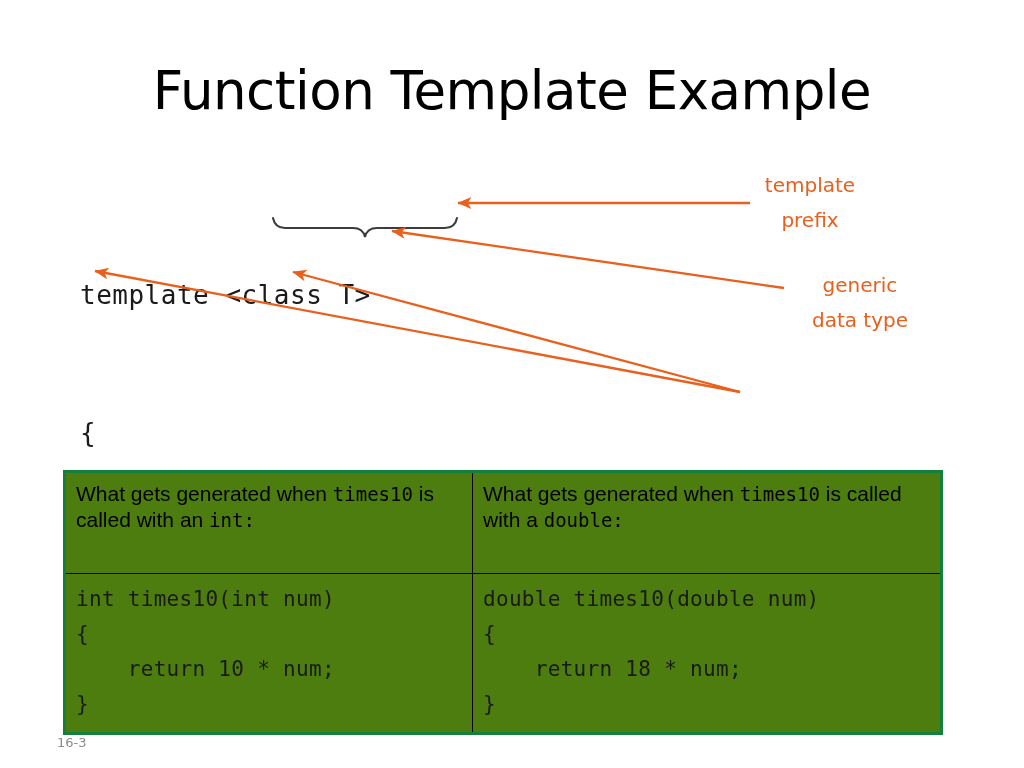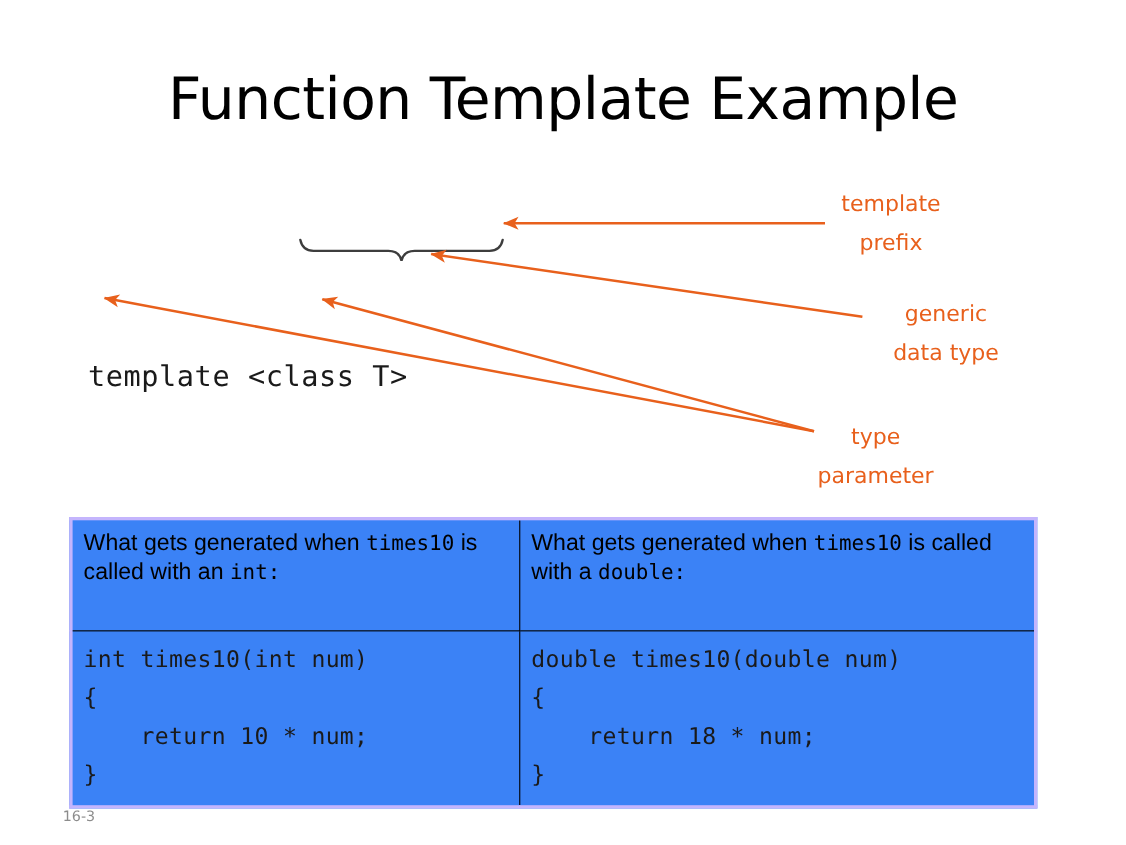--- a/index.html
+++ b/index.html
@@ -45,21 +45,20 @@
     top: 180px;
     font-family: "DejaVu Sans Mono", monospace;
     font-size: 26px;
     line-height: 46px;
     color: #1a1a1a;
     white-space: pre;
     letter-spacing: 0.5px;
   }
   #code-block .code-line {
     height: 46px;
-    margin-top: 48px;
   }
 
   
   .annot {
     position: absolute;
     font-family: "DejaVu Sans", sans-serif;
     font-size: 20px;
     font-weight: 400;
     color: #E8601C;
     line-height: 35px;
@@ -81,22 +80,22 @@
   }
 
   
   #compare-table {
     position: absolute;
     left: 63px;
     top: 470px;
     width: 877px;
     border-collapse: collapse;
     table-layout: fixed;
-    border: 3px solid #c4b5fd;
-    background: #3b82f6;
+    border: 3px solid #15803d;
+    background: #4d7c0f;
   }
   #compare-table col.c1 { width: 408px; }
   #compare-table col.c2 { width: 469px; }
 
   #compare-table td {
     border: 1px solid #000000;
     vertical-align: top;
     padding: 8px 10px 10px 10px;
   }
   #compare-table tr.header-row td {
@@ -163,22 +162,20 @@
     <line x1="784" y1="288" x2="392" y2="231" stroke="#E8601C" stroke-width="2.3" marker-end="url(#ah)"></line>
 
     <line x1="740" y1="392" x2="95" y2="271" stroke="#E8601C" stroke-width="2.3" marker-end="url(#ah)"></line>
     <line x1="740" y1="392" x2="293" y2="272" stroke="#E8601C" stroke-width="2.3" marker-end="url(#ah)"></line>
   </svg>
 
   <div class="annot" id="annot-template-prefix">template
 prefix</div>
   <div class="annot" id="annot-generic-type">generic
 data type</div>
-  <div class="annot" id="annot-type-parameter">type
-parameter</div>
 
   <table id="compare-table">
     <colgroup>
         <col class="c1">
         <col class="c2">
       </colgroup>
     <tbody>
       <tr class="header-row">
         <td>
           <span>What gets generated when </span><span class="mono">times10</span><span> is called with an </span><span class="mono">int</span><span class="mono">:</span>

